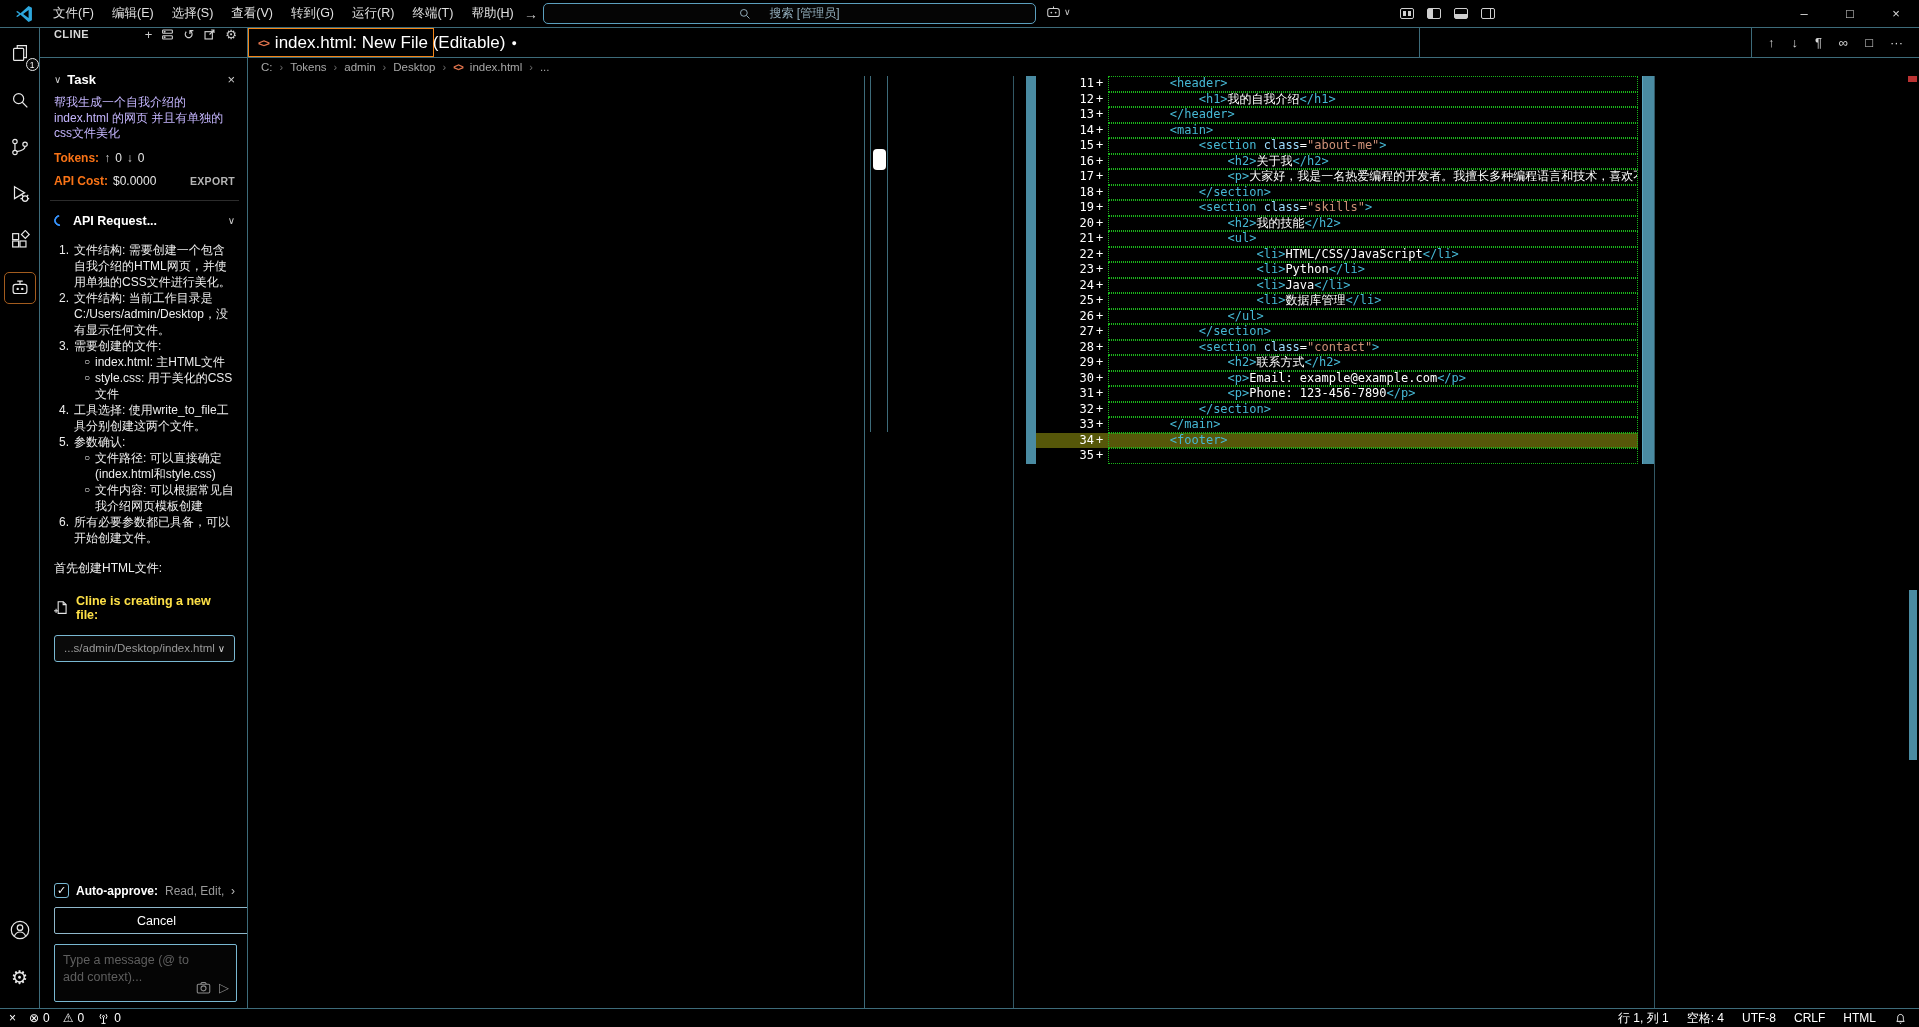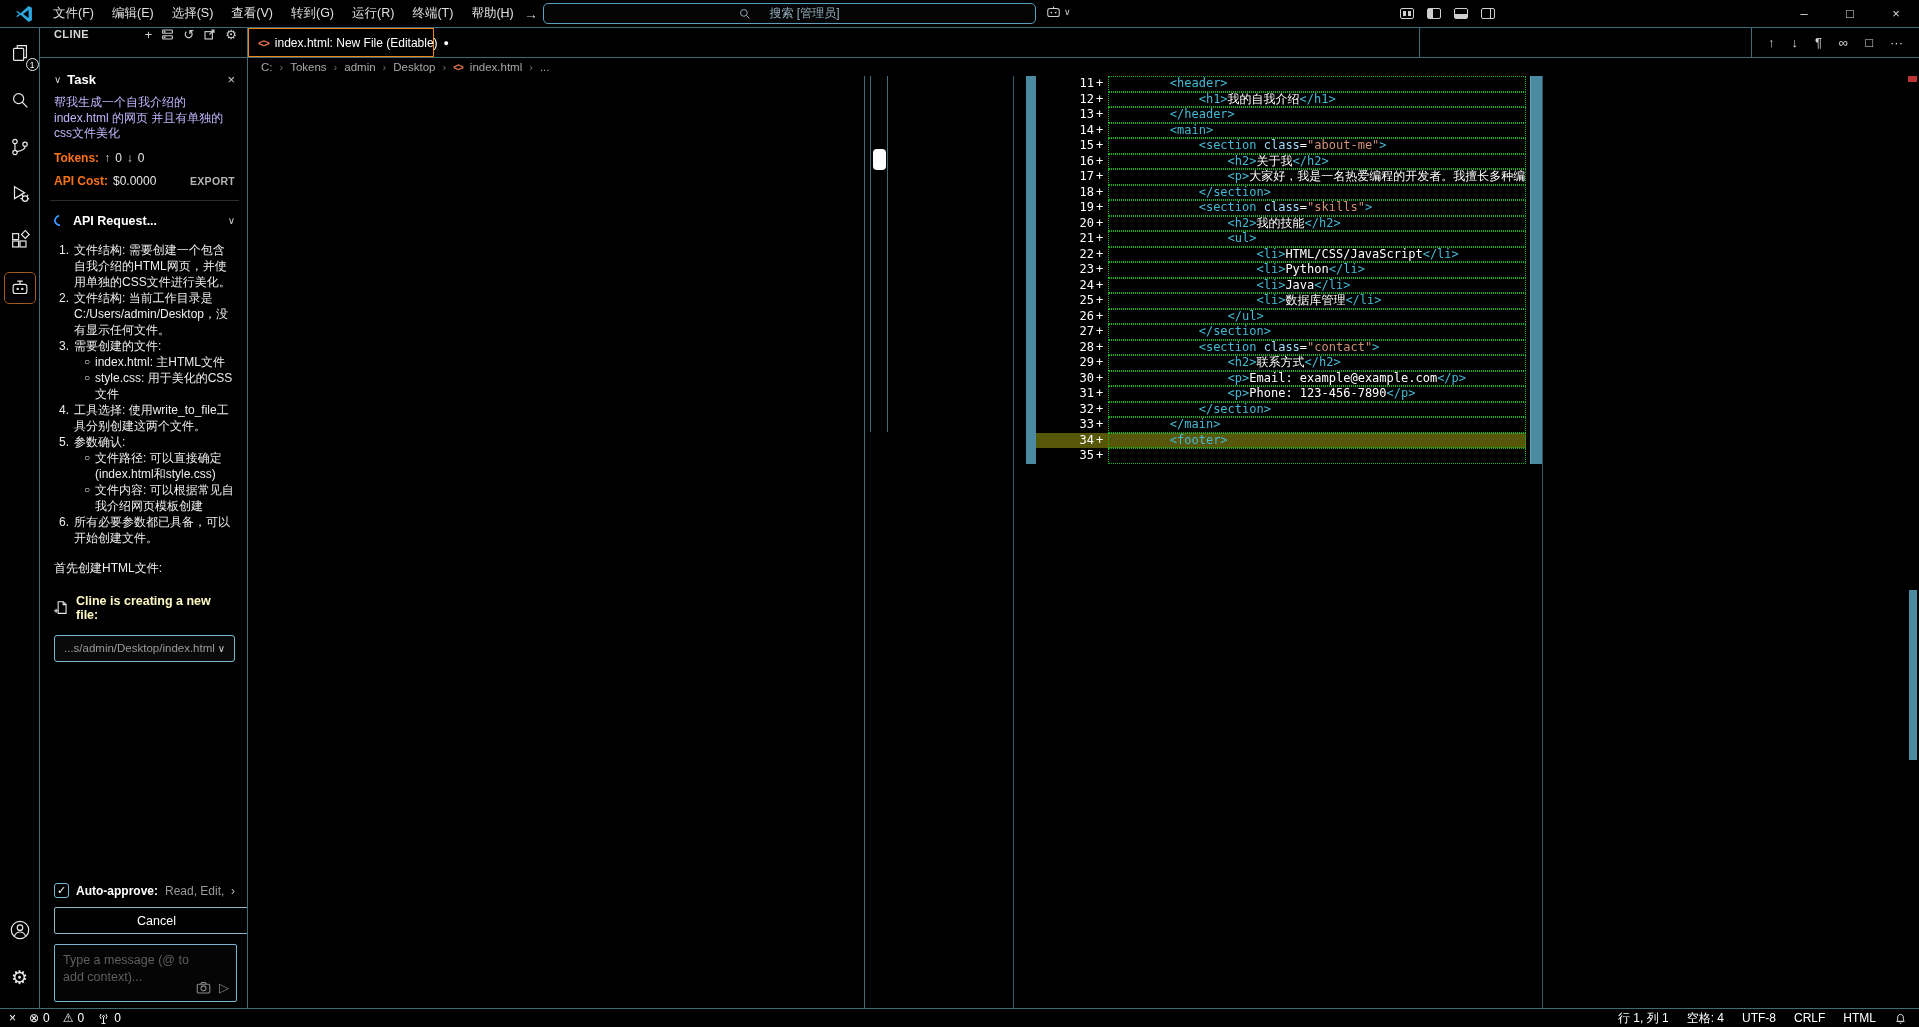--- a/index.html
+++ b/index.html
@@ -77,21 +77,21 @@
   .api-label { font-weight:bold; font-size:12.5px; color:#fff; }
   .api-chevron { margin-left:auto; color:#ccc; font-size:10px; }
   .steps { margin-top:14px; font-size:12px; line-height:16px; color:#ededed; }
   .step { display:flex; }
   .step .marker { flex:none; width:15px; text-align:right; margin-right:5px; }
   .step.l2 { padding-left:24px; }
   .step.l2 .marker { width:12px; font-size:10px; }
   .first-file { margin-top:14px; font-size:12px; color:#f0f0f0; }
   .creating-row { margin-top:17px; display:flex; align-items:center; gap:7px; }
   .creating-row svg { stroke:#e8e8e8; fill:none; stroke-width:1.3; flex:none; }
-  .creating-label { font-weight:bold; font-size:12.5px; color:#fef9c3; }
+  .creating-label { font-weight:bold; font-size:12.5px; color:#fde047; }
   .path-select { margin-top:13px; width:181px; height:27px; border:1px solid #79b8d2; border-radius:3px;
                  background:#0a0a0a; display:flex; align-items:center; padding:0 9px;
                  color:#9a9a9a; font-size:11.5px; }
   .path-select .chev { margin-left:auto; color:#cfcfcf; font-size:10px; }
   .sb-spacer { flex:1; }
   .approve-row { display:flex; align-items:center; gap:7px; margin-bottom:9px; }
   .checkbox { width:15px; height:15px; border:1px solid #79b8d2; border-radius:3px; flex:none;
               display:flex; align-items:center; justify-content:center; font-size:11px; color:#fff; }
   .approve-label { font-size:12px; font-weight:bold; color:#fff; white-space:nowrap; }
   .approve-detail { font-size:12px; color:#9a9a9a; white-space:nowrap; overflow:hidden; }
@@ -106,38 +106,38 @@
   .msg-icons svg { stroke:#8a8a8a; fill:none; stroke-width:1.3; }
   .send-glyph { font-size:13px; }
 
   
   .editorcol { flex:1; display:flex; flex-direction:column; position:relative; }
   .tabbar { height:30px; flex:none; border-bottom:1px solid var(--border-dim); position:relative;
             display:flex; align-items:center; }
   .tab { height:29px; width:186px; border:1px solid var(--orange); display:flex; align-items:center;
          gap:6px; padding:0 9px; background:#000; }
   .tab-ico { color:#e8774f; font-size:11px; font-weight:bold; letter-spacing:-1px; }
-  .tab-label { font-size:12px; color:#fff; white-space:nowrap; }
+  .tab-label { font-size:17px; color:#fff; white-space:nowrap; }
   .tab-dot { margin-left:auto; color:#fff; font-size:9px; }
   .tab-sep { position:absolute; left:1171px; top:0; bottom:0; width:1px; background:var(--border-dim); }
   .editor-actions { position:absolute; right:16px; top:0; height:100%; display:flex; gap:17px;
                     align-items:center; color:#d8d8d8; font-size:13px; padding-left:16px;
                     border-left:1px solid var(--border-dim); }
   .breadcrumbs { height:18px; flex:none; display:flex; align-items:center; gap:7px; padding-left:13px;
                  font-size:11.5px; color:#a8a8a8; }
   .breadcrumbs .sep { color:#6f6f6f; font-size:11px; }
   .bc-fileico { color:#e8774f; font-size:10px; font-weight:bold; letter-spacing:-1px; }
 
   .diffarea { position:relative; flex:1; background:#000; overflow:hidden; }
   .pane-sep { position:absolute; left:616px; top:0; bottom:0; width:1px; background:var(--border-dim); }
   .left-scroll-track { position:absolute; left:622px; top:0; height:356px; width:18px;
                        border-left:1px solid var(--border-dim); border-right:1px solid var(--border-dim); }
   .left-thumb { position:absolute; left:625px; top:73px; width:13px; height:21px; background:#fff; border-radius:4px; }
 
-  .rightpane { position:absolute; left:765px; top:0; width:530px; bottom:0;
+  .rightpane { position:absolute; left:765px; top:0; width:642px; bottom:0;
                border-left:1px solid rgba(111,195,223,.45); border-right:1px solid rgba(111,195,223,.45); }
   .code-rows { margin-right:16px; }
   .crow { display:grid; grid-template-columns:12px 10px 58px 14px 1fr; height:15.5px; }
   .gbar { background:var(--teal); }
   .lnum { font:12px/15.5px "DejaVu Sans Mono",monospace; color:#fff; text-align:right; }
   .lplus { font:12px/15.5px "DejaVu Sans Mono",monospace; color:#fff; padding-left:2px; }
   .ccontent { font:12px/13.5px "DejaVu Sans Mono",monospace; white-space:pre; overflow:hidden;
               border:1px dotted var(--green); padding:0 3px; height:15.5px; }
   .crow.hl .lnum, .crow.hl .lplus, .crow.hl .ccontent { background:var(--hl); }
   .seg-t { color:var(--tag); } .seg-a { color:var(--attr); } .seg-v { color:var(--val); } .seg-p { color:#fff; }

